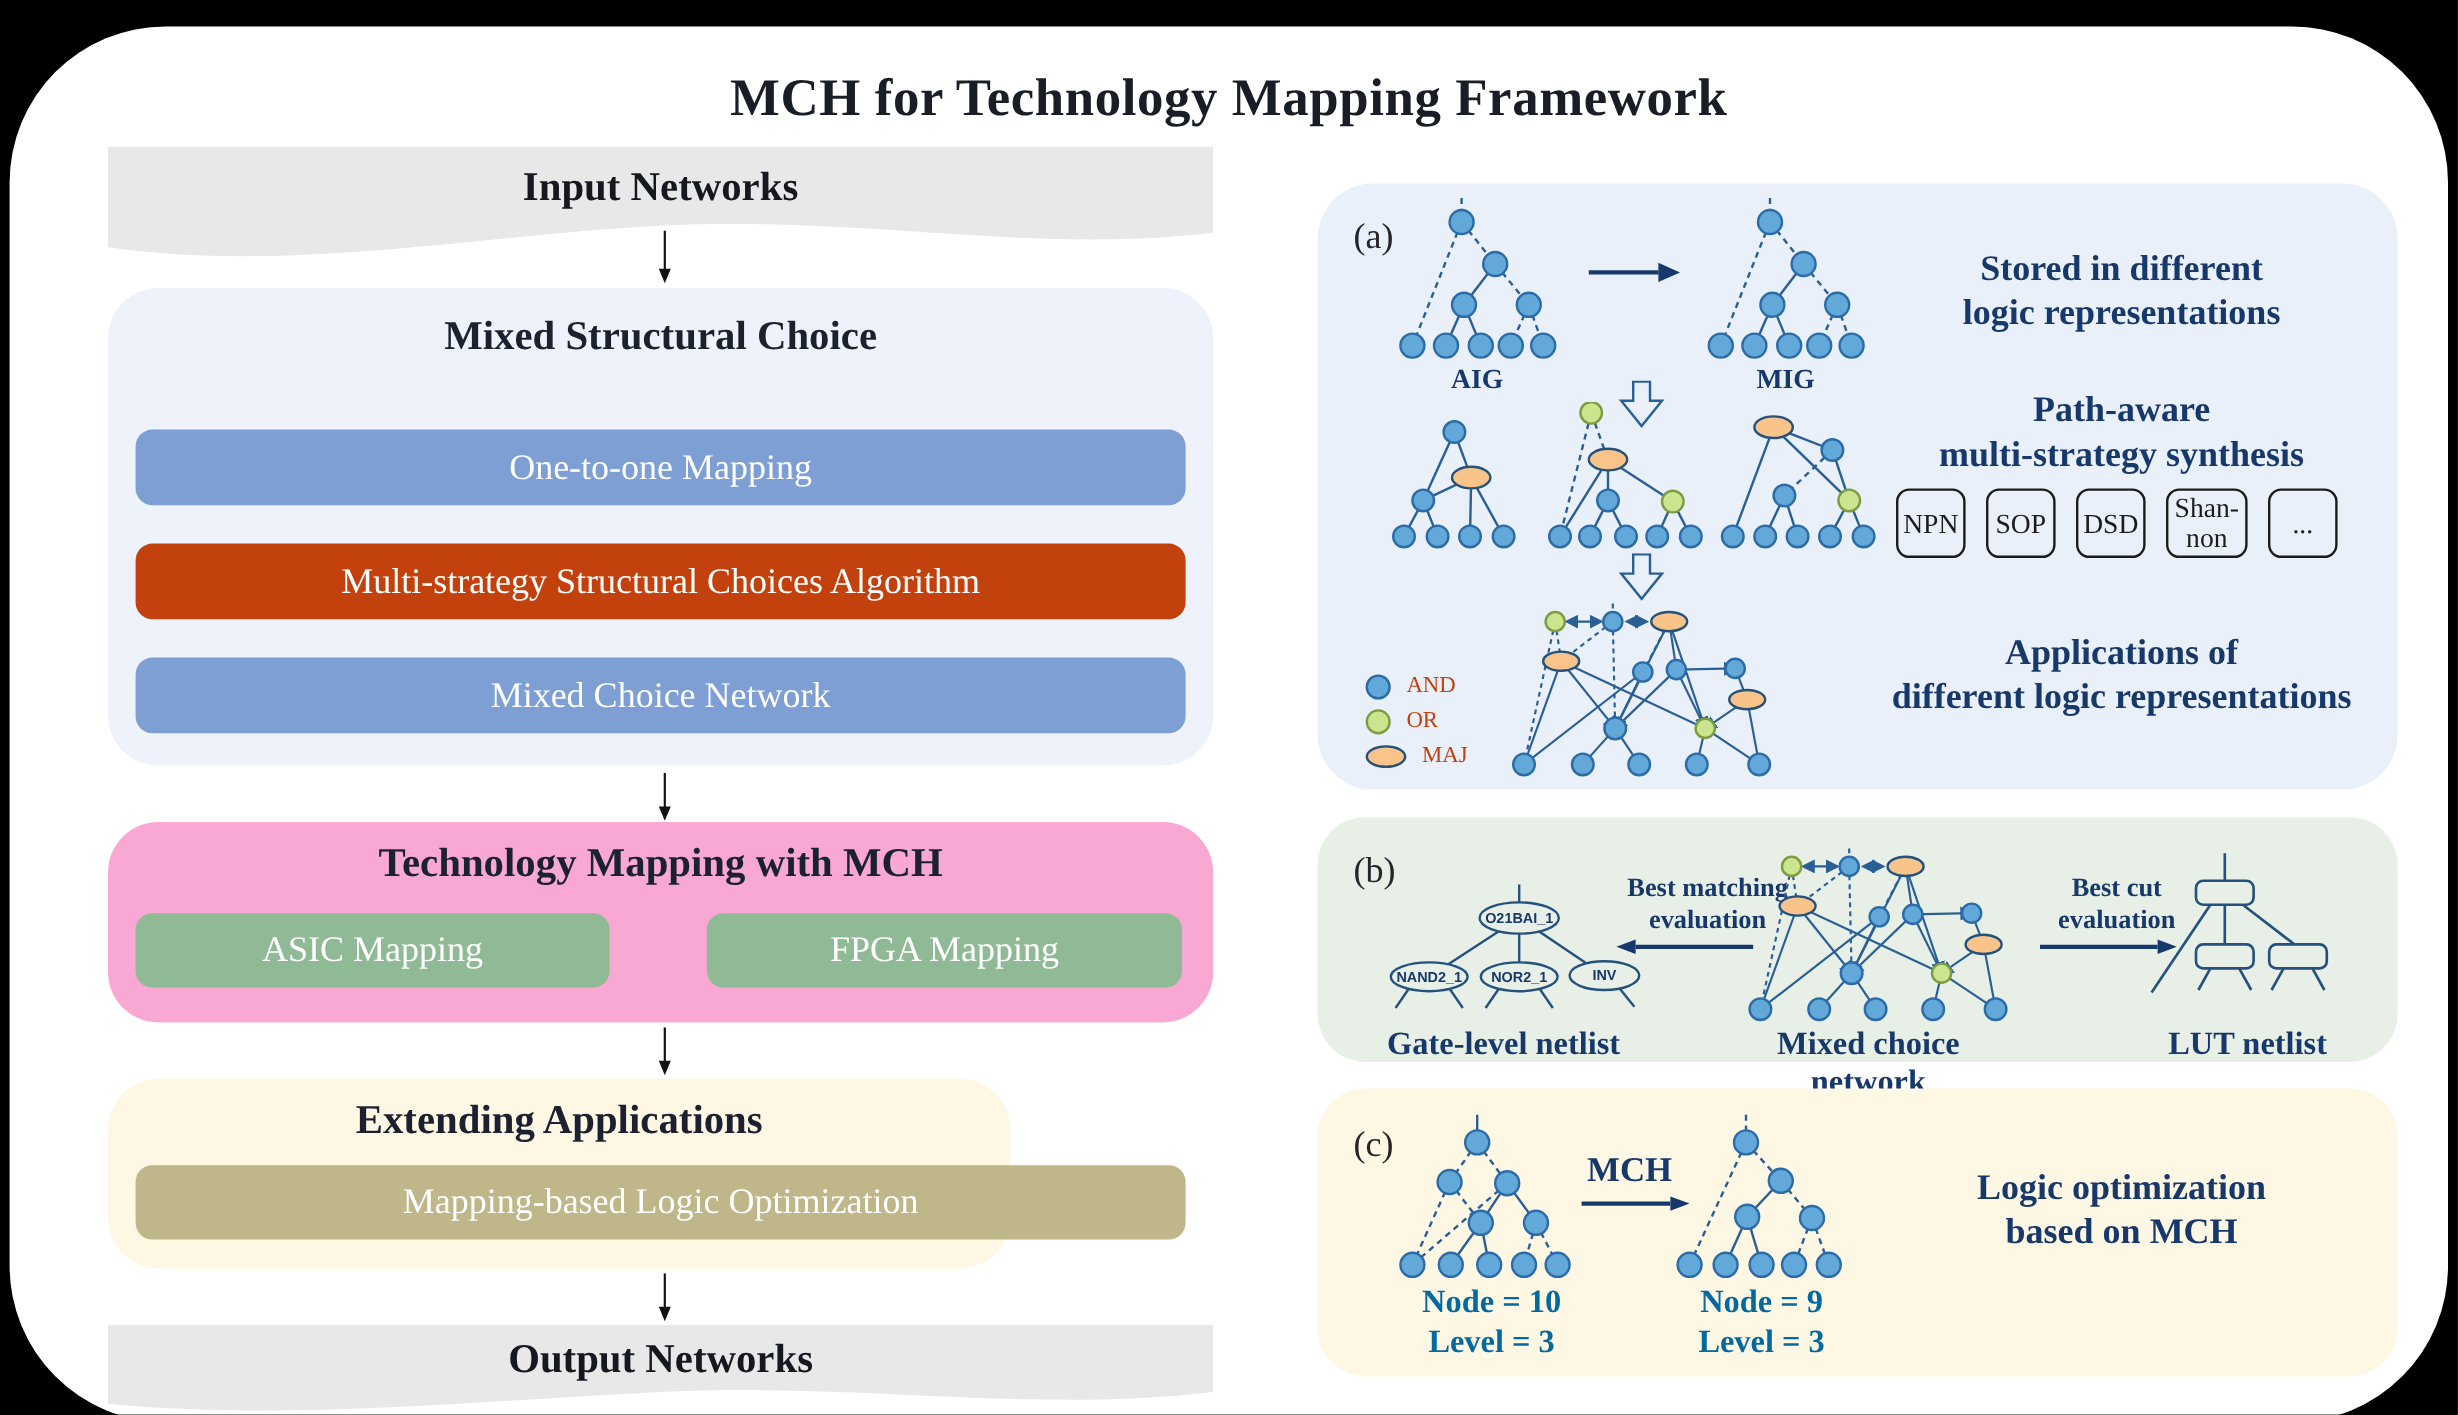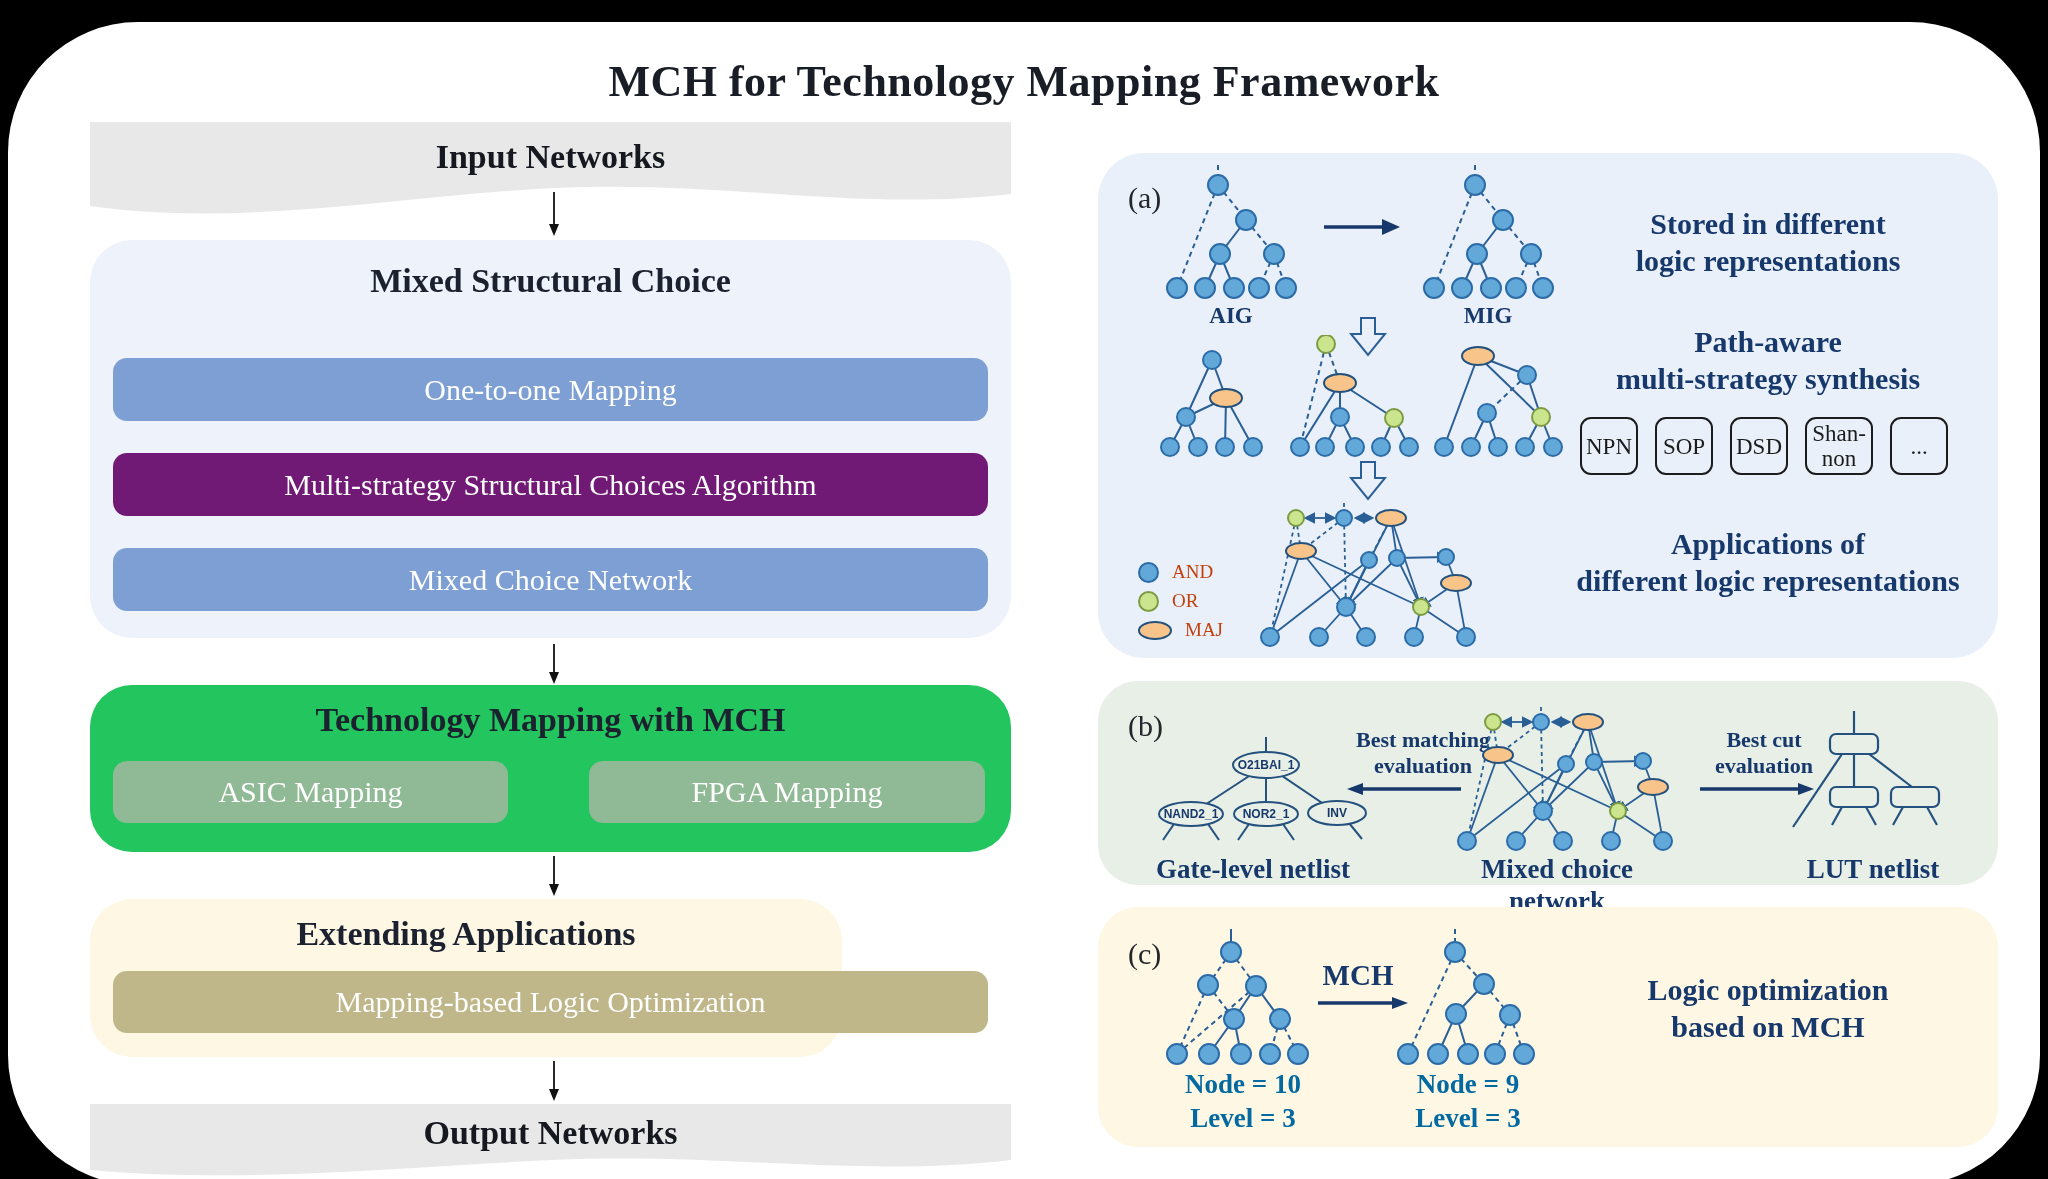--- a/index.html
+++ b/index.html
@@ -133,30 +133,30 @@
     </div>
 
     <svg class="abs" style="left:538px;top:170px;" width="16" height="44">
       <line x1="8" y1="0" x2="8" y2="33" stroke="#111" stroke-width="1.8"></line>
       <polygon points="3,32 13,32 8,44" fill="#111"></polygon>
     </svg>
 
     <div class="panel" style="left:82px;top:218px;width:921px;height:398px;background:#edf2fb;border-radius:42px;">
       <div class="panel-heading" style="top:22px;">Mixed Structural Choice</div>
       <div class="pill" style="left:23px;top:118px;width:875px;height:63px;background:#7d9fd3;">One-to-one Mapping</div>
-      <div class="pill" style="left:23px;top:213px;width:875px;height:63px;background:#701a75;">Multi-strategy Structural Choices Algorithm</div>
+      <div class="pill" style="left:23px;top:213px;width:875px;height:63px;background:#c2410c;">Multi-strategy Structural Choices Algorithm</div>
       <div class="pill" style="left:23px;top:308px;width:875px;height:63px;background:#7d9fd3;">Mixed Choice Network</div>
     </div>
 
     <svg class="abs" style="left:538px;top:622px;" width="16" height="40">
       <line x1="8" y1="0" x2="8" y2="29" stroke="#111" stroke-width="1.8"></line>
       <polygon points="3,28 13,28 8,40" fill="#111"></polygon>
     </svg>
 
-    <div class="panel" style="left:82px;top:663px;width:921px;height:167px;background:#22c55e;border-radius:42px;">
+    <div class="panel" style="left:82px;top:663px;width:921px;height:167px;background:#f9a8d4;border-radius:42px;">
       <div class="panel-heading" style="top:16px;">Technology Mapping with MCH</div>
       <div class="pill" style="left:23px;top:76px;width:395px;height:62px;background:#90ba95;">ASIC Mapping</div>
       <div class="pill" style="left:499px;top:76px;width:396px;height:62px;background:#90ba95;">FPGA Mapping</div>
     </div>
 
     <svg class="abs" style="left:538px;top:834px;" width="16" height="40">
       <line x1="8" y1="0" x2="8" y2="29" stroke="#111" stroke-width="1.8"></line>
       <polygon points="3,28 13,28 8,40" fill="#111"></polygon>
     </svg>
 
@@ -283,21 +283,21 @@
 
       <div class="cap cap-lg" style="left:450px;top:52px;width:440px;">
         <div>Stored in different</div>
         <div>logic representations</div>
       </div>
       <div class="cap cap-lg" style="left:450px;top:170px;width:440px;">
         <div>Path-aware</div>
         <div>multi-strategy synthesis</div>
       </div>
 
-      <div class="strat-row" style="left:482px;top:264px;">
+      <div class="strat-row" style="left:482px;top:254px;">
         <div class="strat-box">NPN</div>
         <div class="strat-box">SOP</div>
         <div class="strat-box">DSD</div>
         <div class="strat-box wide">Shan-non</div>
         <div class="strat-box">...</div>
       </div>
 
       <div class="cap cap-lg" style="left:450px;top:372px;width:440px;">
         <div>Applications of</div>
         <div>different logic representations</div>

